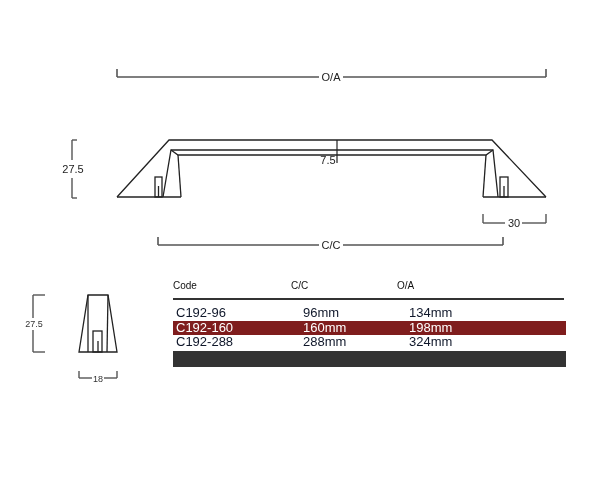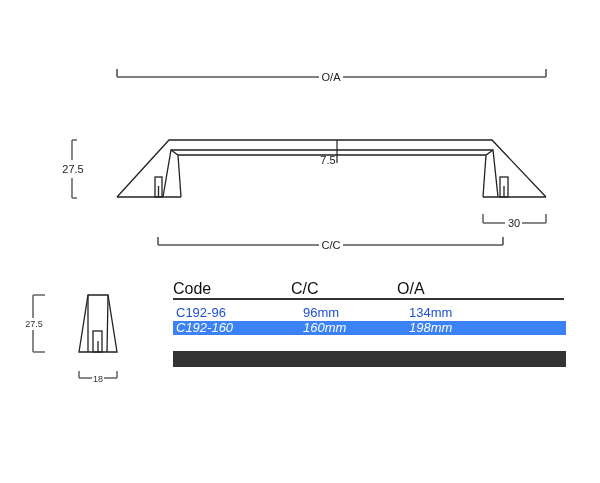--- a/index.html
+++ b/index.html
@@ -2,26 +2,26 @@
 <html><head>
 <meta charset="utf-8">
 <style>
   html, body { margin: 0; padding: 0; background: #ffffff; }
   body { width: 600px; height: 483px; position: relative; overflow: hidden;
          font-family: "Liberation Sans", sans-serif; }
   #drawing { position: absolute; left: 0; top: 0; }
   .dim-text { font-family: "Liberation Sans", sans-serif; font-size: 11px; fill: #222; }
   .dim-text-small { font-family: "Liberation Sans", sans-serif; font-size: 9px; fill: #333; }
   .spec-table { position: absolute; left: 173px; top: 280px; width: 393px; }
-  .spec-header { position: relative; height: 18px; font-size: 16px; color: #111; }
+  .spec-header { position: relative; height: 18px; font-size: 10px; color: #111; }
   .spec-header span, .spec-row span { position: absolute; top: 0; white-space: nowrap; }
   .spec-rule { position: absolute; left: 0; top: 18px; width: 391px; height: 2px; background: #333; }
   .spec-rows { position: absolute; left: 0; top: 26px; width: 393px; }
-  .spec-row { position: relative; height: 14.5px; font-size: 13px; line-height: 14px; color: #1d4ed8; }
-  .spec-row.dark { background: #3b82f6; color: #ffffff; font-style: italic; }
+  .spec-row { position: relative; height: 14.5px; font-size: 13px; line-height: 14px; color: #0f172a; }
+  .spec-row.dark { background: #7f1d1d; color: #ffffff; }
   .spec-footer-bar { position: absolute; left: 0; top: 71px; width: 393px; height: 16px; background: #333333; }
   .c-code { left: 3px; } .c-cc { left: 130px; } .c-oa { left: 236px; }
   .h-code { left: 0px; } .h-cc { left: 118px; } .h-oa { left: 224px; }
 </style>
 </head>
 <body>
 
 <svg id="drawing" width="600" height="483" viewBox="0 0 600 483" xmlns="http://www.w3.org/2000/svg">
 
   <g stroke="#555" stroke-width="1.6" fill="none">
@@ -115,15 +115,20 @@
     <div class="spec-row">
       <span class="c-code">C192-96</span>
       <span class="c-cc">96mm</span>
       <span class="c-oa">134mm</span>
     </div>
     <div class="spec-row dark">
       <span class="c-code">C192-160</span>
       <span class="c-cc">160mm</span>
       <span class="c-oa">198mm</span>
     </div>
+    <div class="spec-row">
+      <span class="c-code">C192-288</span>
+      <span class="c-cc">288mm</span>
+      <span class="c-oa">324mm</span>
+    </div>
   </div>
   <div class="spec-footer-bar"></div>
 </div>
 
 </body></html>

